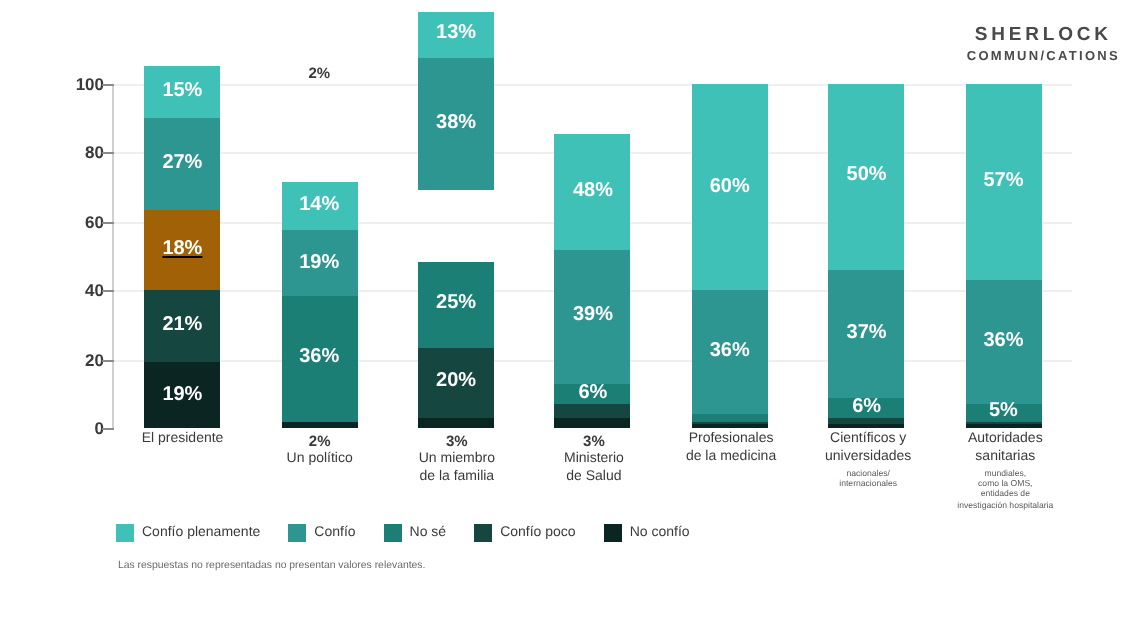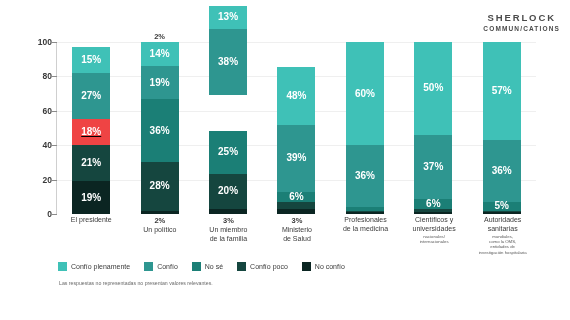--- a/index.html
+++ b/index.html
@@ -239,21 +239,21 @@
       </div>
     <div class="bars" id="bars">
         <div class="bar-col">
           <div class="bar-stack">
             <div class="seg" style="height: 25.8px; background: rgb(63, 193, 183);">
               <span class="seg-label">15%</span>
             </div>
             <div class="seg" style="height: 46.44px; background: rgb(46, 150, 144);">
               <span class="seg-label">27%</span>
             </div>
-            <div class="seg" style="height: 26px; background: #ef4444; text-decoration: underline;">
+            <div class="seg" style="height: 40px; background: #a16207; text-decoration: underline;">
               <span class="seg-label">18%</span>
             </div>
             <div class="seg" style="height: 36.12px; background: rgb(21, 70, 63);">
               <span class="seg-label">21%</span>
             </div>
             <div class="seg" style="height: 32.68px; background: rgb(11, 37, 34);">
               <span class="seg-label">19%</span>
             </div>
           </div>
         </div>
@@ -261,23 +261,20 @@
           <div class="top-label" style="bottom: 174px;">2%</div>
           <div class="bar-stack">
             <div class="seg" style="height: 24.3232px; background: rgb(63, 193, 183);">
               <span class="seg-label">14%</span>
             </div>
             <div class="seg" style="height: 33.0101px; background: rgb(46, 150, 144);">
               <span class="seg-label">19%</span>
             </div>
             <div class="seg" style="height: 62.5455px; background: rgb(27, 127, 118);">
               <span class="seg-label">36%</span>
-            </div>
-            <div class="seg" style="height: 48.6465px; background: rgb(21, 70, 63);">
-              <span class="seg-label">28%</span>
             </div>
             <div class="seg" style="height: 3.47475px; background: rgb(11, 37, 34);"></div>
           </div>
         </div>
         <div class="bar-col">
           <div class="bar-stack">
             <div class="seg" style="height: 22.5859px; background: rgb(63, 193, 183);">
               <span class="seg-label">13%</span>
             </div>
             <div class="seg" style="height: 66.0202px; background: rgb(46, 150, 144);">

